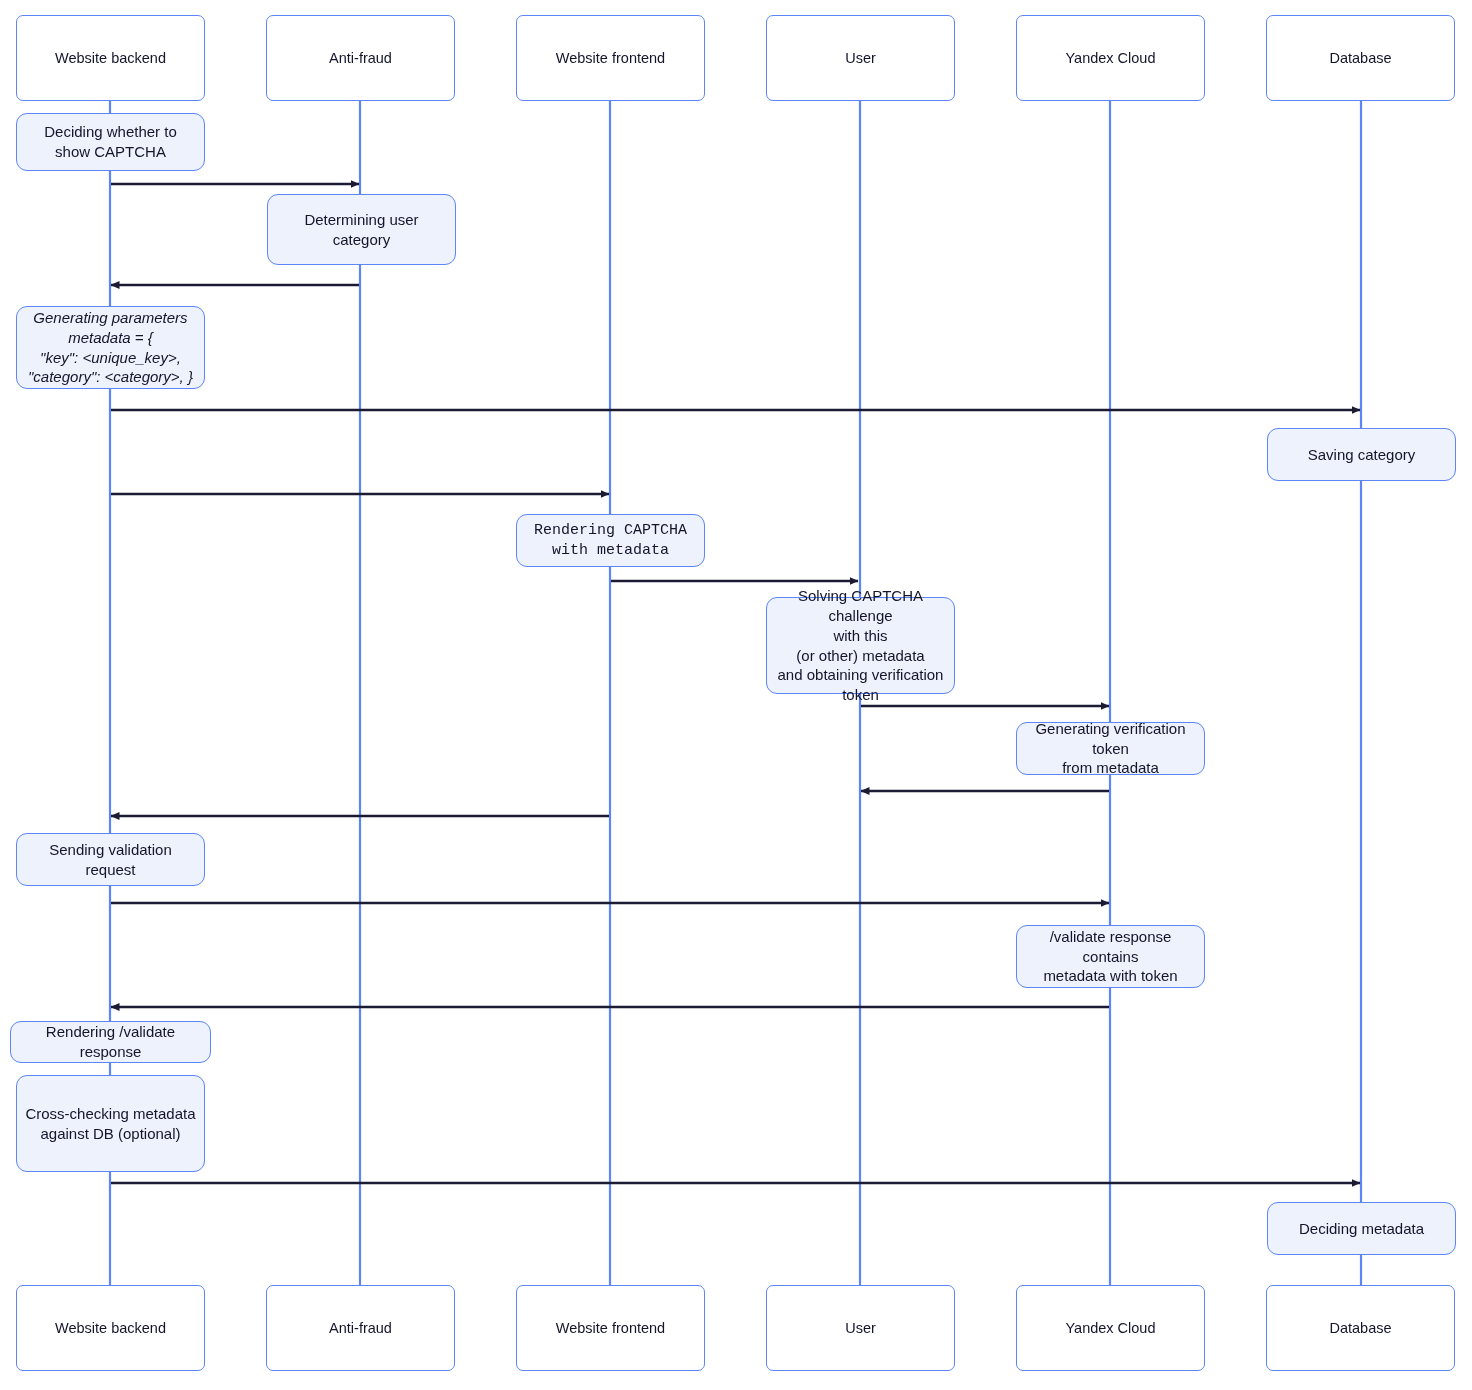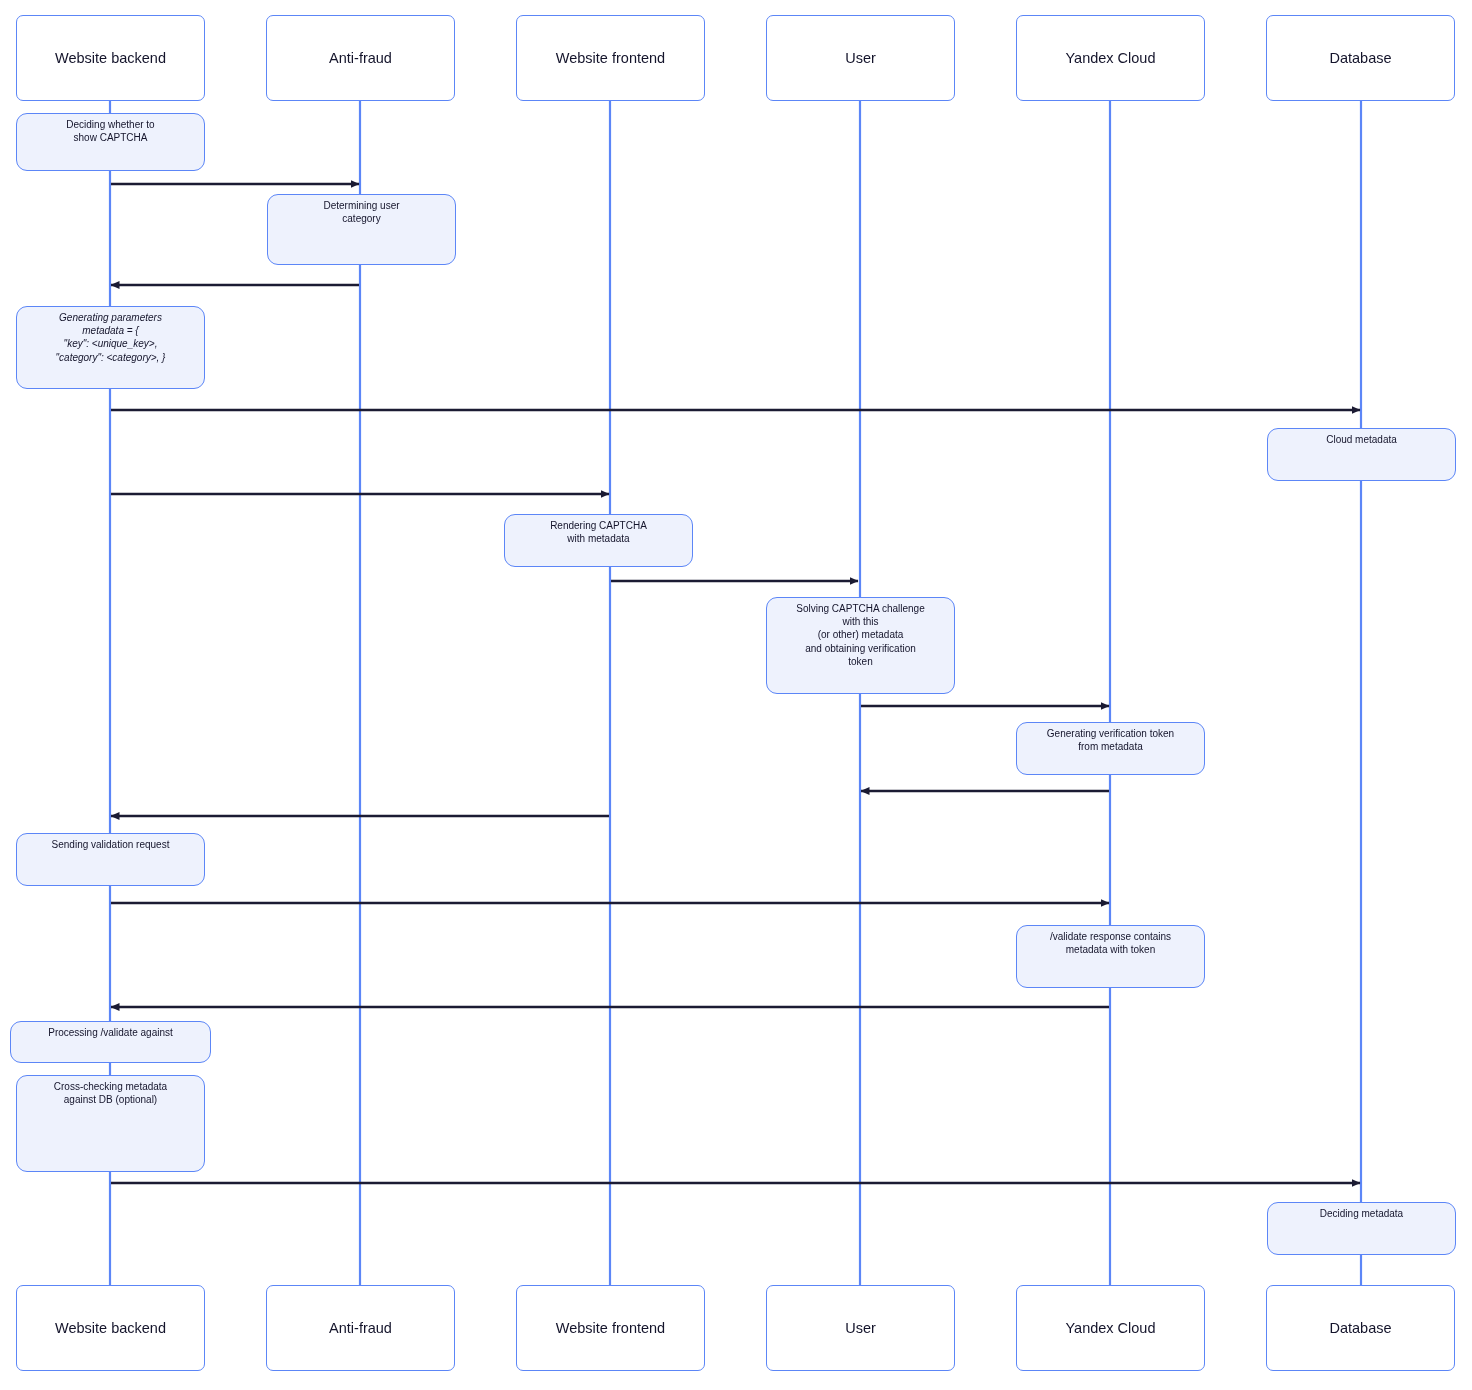--- a/index.html
+++ b/index.html
@@ -41,23 +41,24 @@
     color: #14142b;
     z-index: 3;
   }
   .note-box {
     position: absolute;
     box-sizing: border-box;
     border: 1.6px solid #5c86f7;
     border-radius: 11px;
     background: #eef2fd;
     display: flex;
+    align-items: center;
     justify-content: center;
     text-align: center;
-    font-size: 10px;
+    font-size: 15px;
     line-height: 1.32;
     color: #14142b;
     padding: 4px 8px;
     z-index: 4;
     white-space: pre-line;
   }
 </style>
 </head>
 <body>
 
@@ -134,32 +135,32 @@
     </div>
   <div id="notes-layer">
       <div class="note-box" style="left: 16px; top: 113px; width: 189px; height: 58px;"><span>Deciding whether to
 show CAPTCHA</span></div>
       <div class="note-box" style="left: 267px; top: 194px; width: 189px; height: 71px;"><span>Determining user
 category</span></div>
       <div class="note-box" style="left: 16px; top: 306px; width: 189px; height: 83px; font-style: italic;"><span>Generating parameters
 metadata = {
 "key": &lt;unique_key&gt;,
 "category": &lt;category&gt;, }</span></div>
-      <div class="note-box" style="left: 1267px; top: 428px; width: 189px; height: 53px;"><span>Cloud metadata</span></div>
-      <div class="note-box" style="left: 504px; top: 514px; width: 189px; height: 53px;"><span>Rendering CAPTCHA
+      <div class="note-box" style="left: 1267px; top: 428px; width: 189px; height: 53px;"><span>Saving category</span></div>
+      <div class="note-box" style="left: 516px; top: 514px; width: 189px; height: 53px; font-family: Liberation Mono, monospace;"><span>Rendering CAPTCHA
 with metadata</span></div>
       <div class="note-box" style="left: 766px; top: 597px; width: 189px; height: 97px;"><span>Solving CAPTCHA challenge
 with this
 (or other) metadata
 and obtaining verification
 token</span></div>
       <div class="note-box" style="left: 1016px; top: 722px; width: 189px; height: 53px;"><span>Generating verification token
 from metadata</span></div>
       <div class="note-box" style="left: 16px; top: 833px; width: 189px; height: 53px;"><span>Sending validation request</span></div>
       <div class="note-box" style="left: 1016px; top: 925px; width: 189px; height: 63px;"><span>/validate response contains
 metadata with token</span></div>
-      <div class="note-box" style="left: 10px; top: 1021px; width: 201px; height: 42px;"><span>Processing /validate against</span></div>
+      <div class="note-box" style="left: 10px; top: 1021px; width: 201px; height: 42px;"><span>Rendering /validate response</span></div>
       <div class="note-box" style="left: 16px; top: 1075px; width: 189px; height: 97px;"><span>Cross-checking metadata
 against DB (optional)</span></div>
       <div class="note-box" style="left: 1267px; top: 1202px; width: 189px; height: 53px;"><span>Deciding metadata</span></div>
     </div>
 
 </div>
 
 </body></html>

